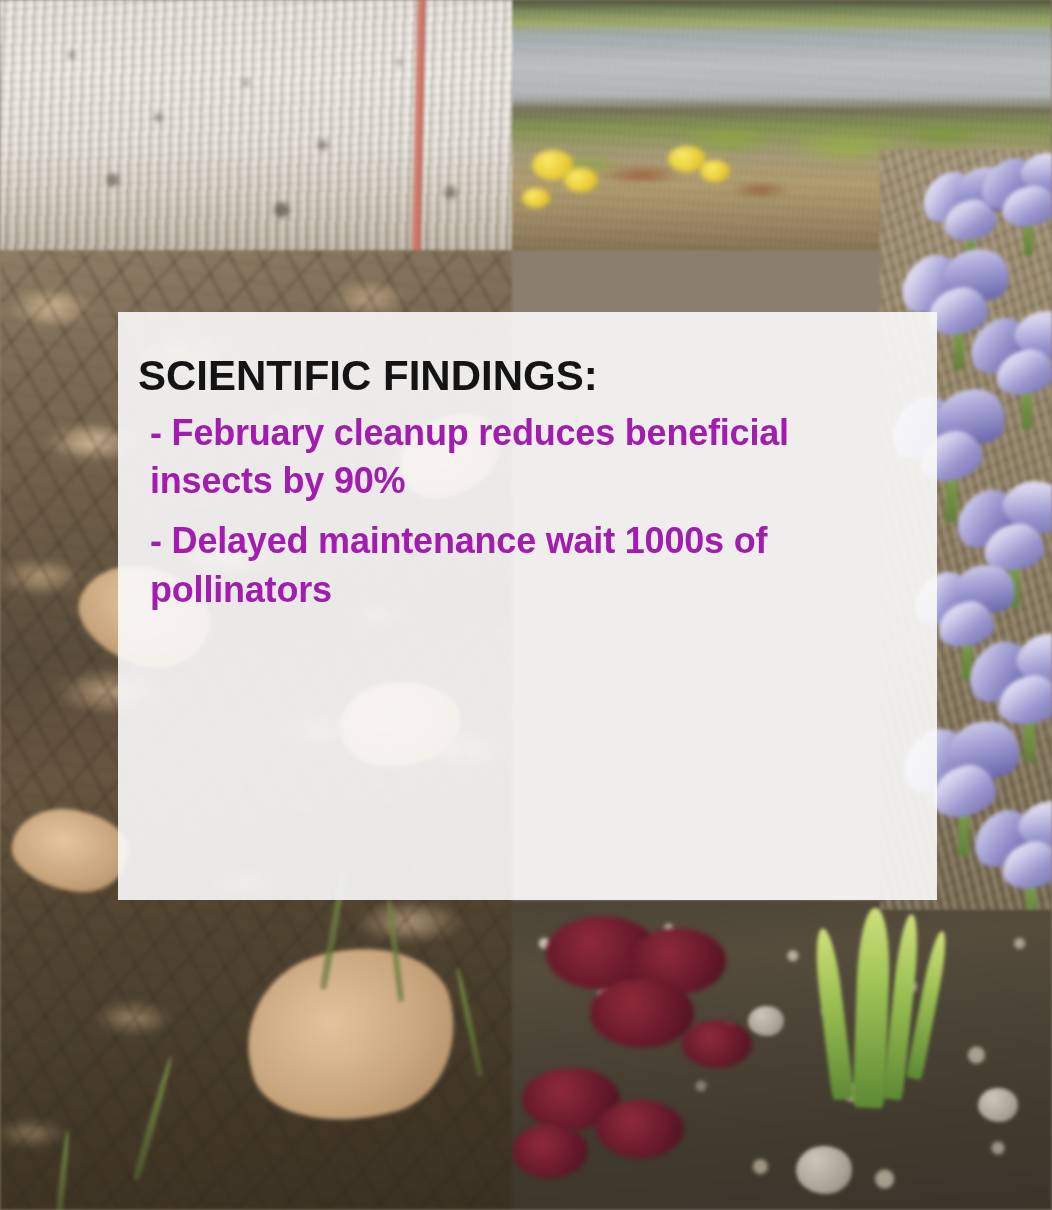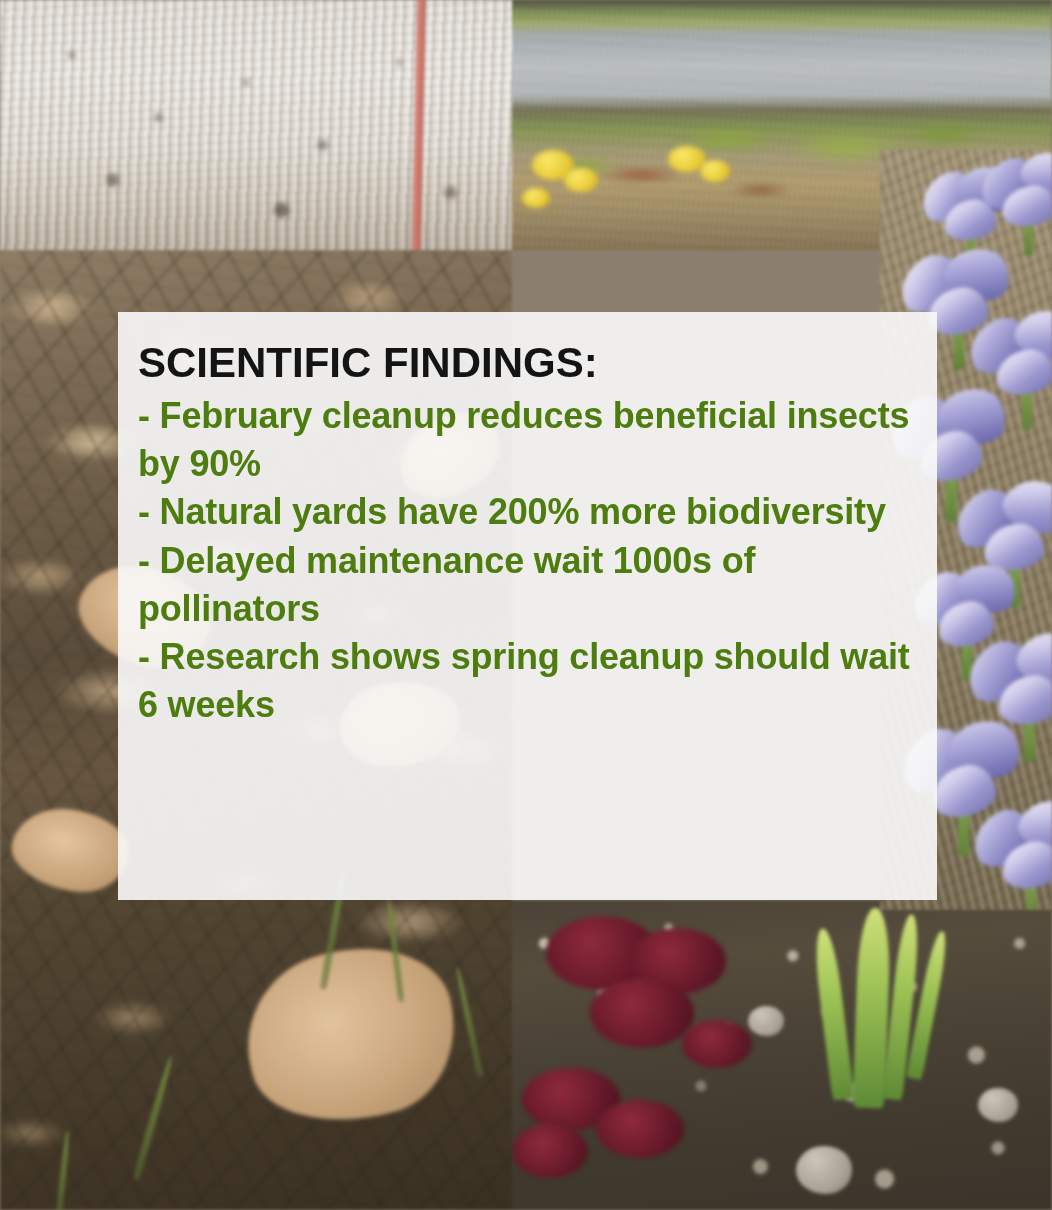--- a/index.html
+++ b/index.html
@@ -269,34 +269,34 @@
     line-height: 1.0;
     color: #141414;
     margin: 0 0 16px 0;
     white-space: nowrap;
   }
   .subtitle {
     font-size: 42px;
     font-weight: 700;
     line-height: 1.0;
     color: #141414;
-    margin: 0 0 8px 0;
+    margin: 13px 0 8px 0;
     white-space: nowrap;
   }
   .findings {
     list-style: none;
     margin: 0;
     padding: 0;
   }
   .findings li {
     font-size: 36px;
     font-weight: 700;
     line-height: 1.34;
-    color: #4d7c0f;
-    margin: 0;
+    color: #a21caf;
+    margin: 12px;
     letter-spacing: -0.2px;
   }
 </style>
 </head>
 <body>
 
 <div class="poster">
 
   <div class="blurwrap">
   <div class="photo-grid">
@@ -436,19 +436,17 @@
 
   </div>
   </div>
 
   <div class="card">
 
     <h2 class="subtitle">SCIENTIFIC FINDINGS:</h2>
 
     <ul class="findings">
       <li> -  February cleanup reduces beneficial insects by 90%</li>
-      <li> - Natural yards have 200% more biodiversity</li>
       <li>- Delayed maintenance wait 1000s of pollinators</li>
-      <li> - Research shows spring cleanup should wait 6 weeks</li>
     </ul>
   </div>
 
 </div>
 
 </body></html>

